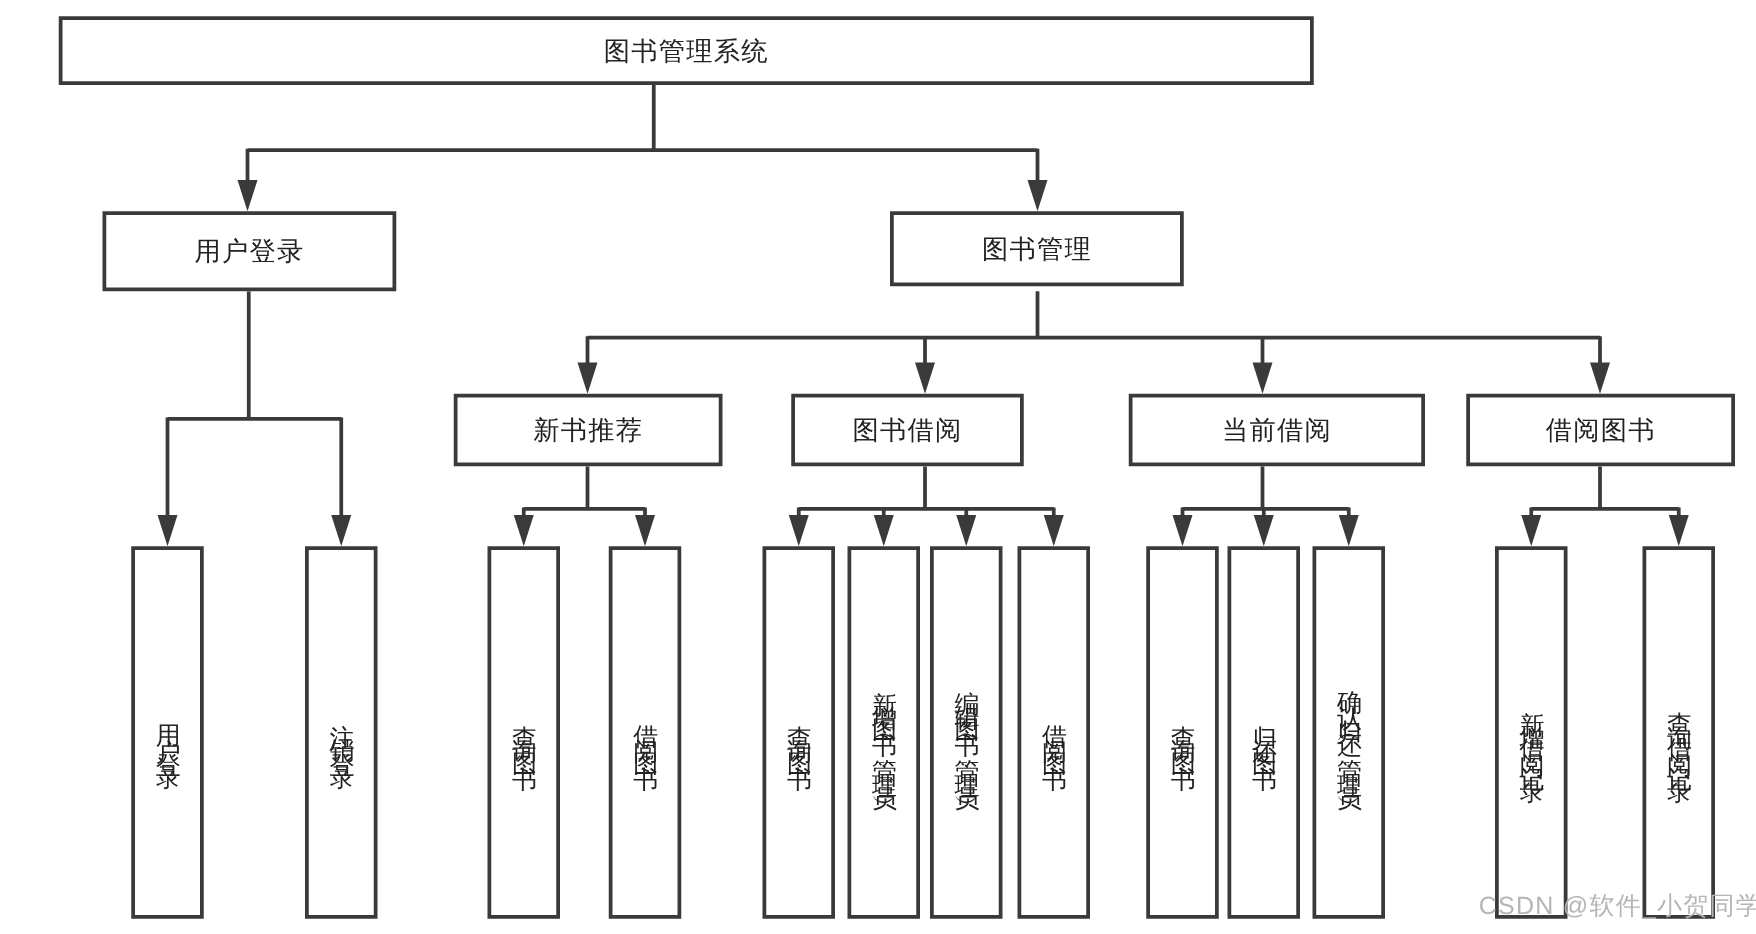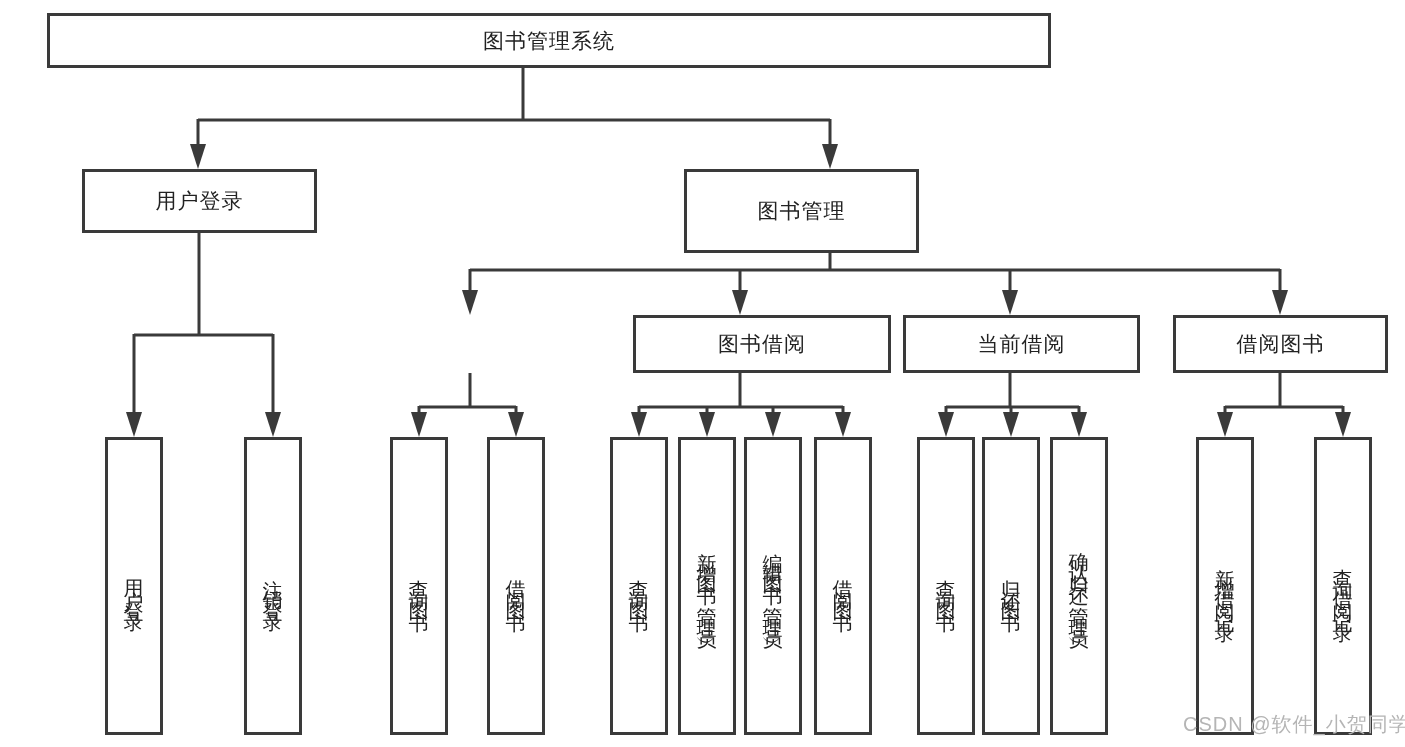--- a/index.html
+++ b/index.html
@@ -120,25 +120,28 @@
     </g>
   </svg>
 
   <div class="box h-box" style="left:21px; top:13px; width:1004px; height:55px;margin-left:26px;">
     <span>图书管理系统</span>
   </div>
 
   <div class="box h-box" style="left:82px; top:169px; width:235px; height:64px;">
     <span>用户登录</span>
   </div>
-  <div class="box h-box" style="left:684px; top:169px; width:235px; height:84px;">
+  <div class="box h-box" style="left:712px; top:169px; width:235px; height:60px;">
     <span>图书管理</span>
   </div>
 
-  <div class="box h-box" style="left:633px; top:315px; width:258px; height:58px;">
+  <div class="box h-box" style="left:363px; top:315px; width:215px; height:58px;">
+    <span>新书推荐</span>
+  </div>
+  <div class="box h-box" style="left:633px; top:315px; width:186px; height:58px;">
     <span>图书借阅</span>
   </div>
   <div class="box h-box" style="left:903px; top:315px; width:237px; height:58px;">
     <span>当前借阅</span>
   </div>
   <div class="box h-box" style="left:1173px; top:315px; width:215px; height:58px;">
     <span>借阅图书</span>
   </div>
 
   <div class="box v-box" style="left:105px; top:437px; width:58px; height:298px;">

